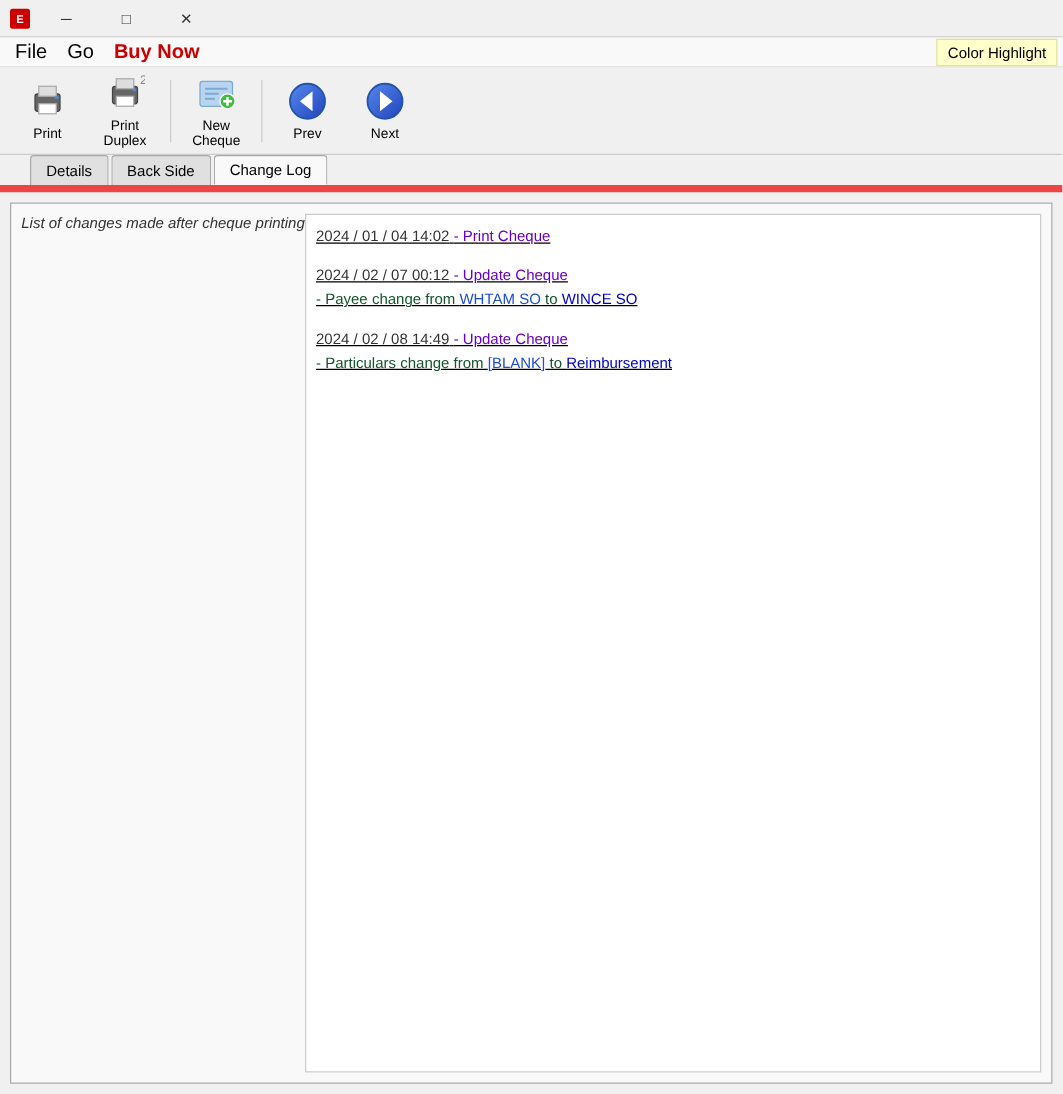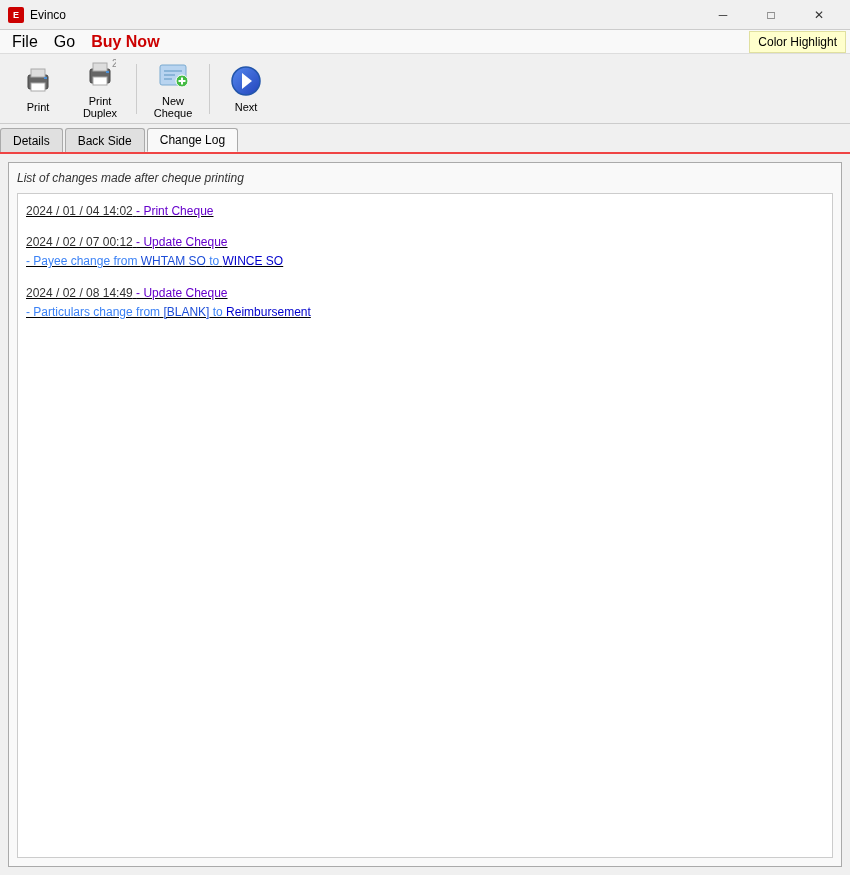--- a/index.html
+++ b/index.html
@@ -119,22 +119,22 @@
       display: flex;
       align-items: center;
       justify-content: center;
     }
 
     
     .tab-bar {
       background: #f0f0f0;
       display: flex;
       align-items: flex-end;
-      padding: 4px 8px 0 0;
-      border-bottom: 2px solid #ef4444;
+      padding: 4px 8px 0 24px;
+      border-bottom: 6px solid #ef4444;
       height: 30px;
     }
     .tab {
       padding: 4px 12px;
       border: 1px solid #aaa;
       border-bottom: none;
       background: #e0e0e0;
       cursor: pointer;
       font-size: 12px;
       margin-right: 2px;
@@ -157,21 +157,21 @@
       height: calc(875px - 30px - 24px - 70px - 30px);
       overflow: hidden;
     }
 
     .change-log-panel {
       background: #f9f9f9;
       border: 1px solid #aaa;
       height: 100%;
       padding: 8px;
       display: flex;
-      flex-direction: column;
+      flex-direction: row;
     }
 
     .change-log-header {
       font-size: 12px;
       color: #333;
       margin-bottom: 8px;
       font-style: italic;
     }
 
     .change-log-content {
@@ -190,39 +190,38 @@
     }
 
     .log-timestamp {
       color: #333;
     }
     .log-action {
       color: #6600cc;
       font-weight: normal;
     }
     .log-detail {
-      color: #3b82f6;
+      color: #14532d;
     }
     .log-highlight {
       color: #1d4ed8;
       margin-top: 48px;
     }
     .log-value {
       color: #0000cc;
     }
 
     
     svg { display: block; }
   </style>
 </head>
 <body>
 
 <div class="title-bar">
   <div class="title-bar-icon">E</div>
-  <span class="title-bar-text">Evinco</span>
   <div class="title-bar-controls">
     <button class="title-bar-btn">─</button>
     <button class="title-bar-btn">□</button>
     <button class="title-bar-btn close">✕</button>
   </div>
 </div>
 
 <div class="menu-bar">
   <div class="menu-item">File</div>
   <div class="menu-item">Go</div>
@@ -271,20 +270,35 @@
         <circle cx="25" cy="22" r="6" fill="#44bb44" stroke="white" stroke-width="1"></circle>
         <line x1="25" y1="18.5" x2="25" y2="25.5" stroke="white" stroke-width="2"></line>
         <line x1="21.5" y1="22" x2="28.5" y2="22" stroke="white" stroke-width="2"></line>
       </svg>
     </div>
     <span>New Cheque</span>
   </button>
 
   <div class="toolbar-separator"></div>
 
+  <button class="toolbar-btn">
+    <div class="toolbar-icon">
+      <svg width="32" height="32" viewBox="0 0 32 32">
+        <circle cx="16" cy="16" r="14" fill="url(#prevGrad)" stroke="#2255aa" stroke-width="1.5"></circle>
+        <defs>
+          <linearGradient id="prevGrad" x1="0%" y1="0%" x2="100%" y2="100%">
+            <stop offset="0%" style="stop-color:#5588ee"></stop>
+            <stop offset="100%" style="stop-color:#2244bb"></stop>
+          </linearGradient>
+        </defs>
+        <polygon points="20,8 10,16 20,24" fill="white"></polygon>
+      </svg>
+    </div>
+    <span>Prev</span>
+  </button>
 
   <button class="toolbar-btn">
     <div class="toolbar-icon">
       <svg width="32" height="32" viewBox="0 0 32 32">
         <circle cx="16" cy="16" r="14" fill="url(#nextGrad)" stroke="#2255aa" stroke-width="1.5"></circle>
         <defs>
           <linearGradient id="nextGrad" x1="0%" y1="0%" x2="100%" y2="100%">
             <stop offset="0%" style="stop-color:#5588ee"></stop>
             <stop offset="100%" style="stop-color:#2244bb"></stop>
           </linearGradient>

